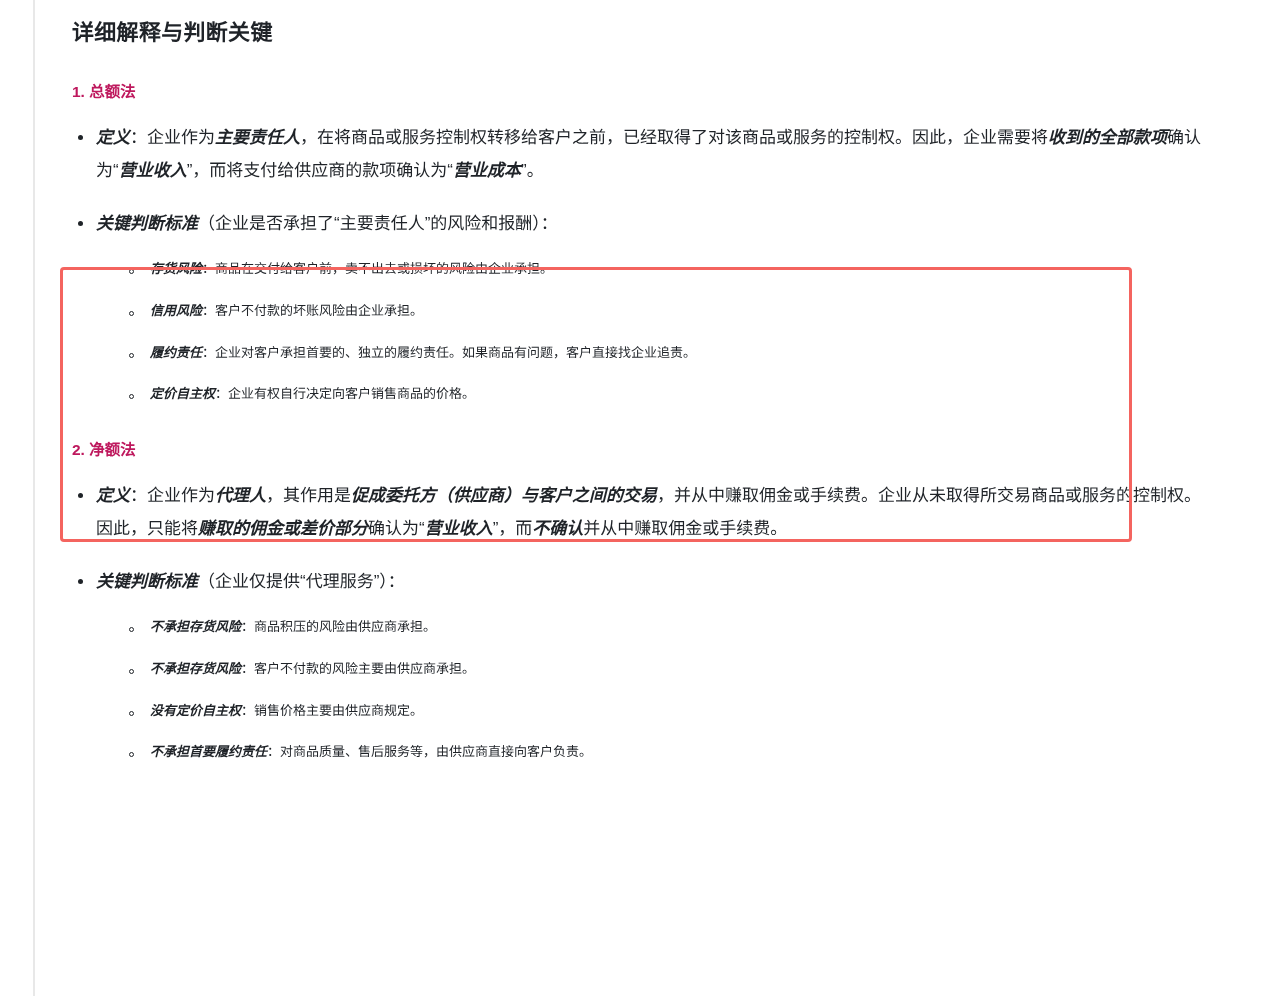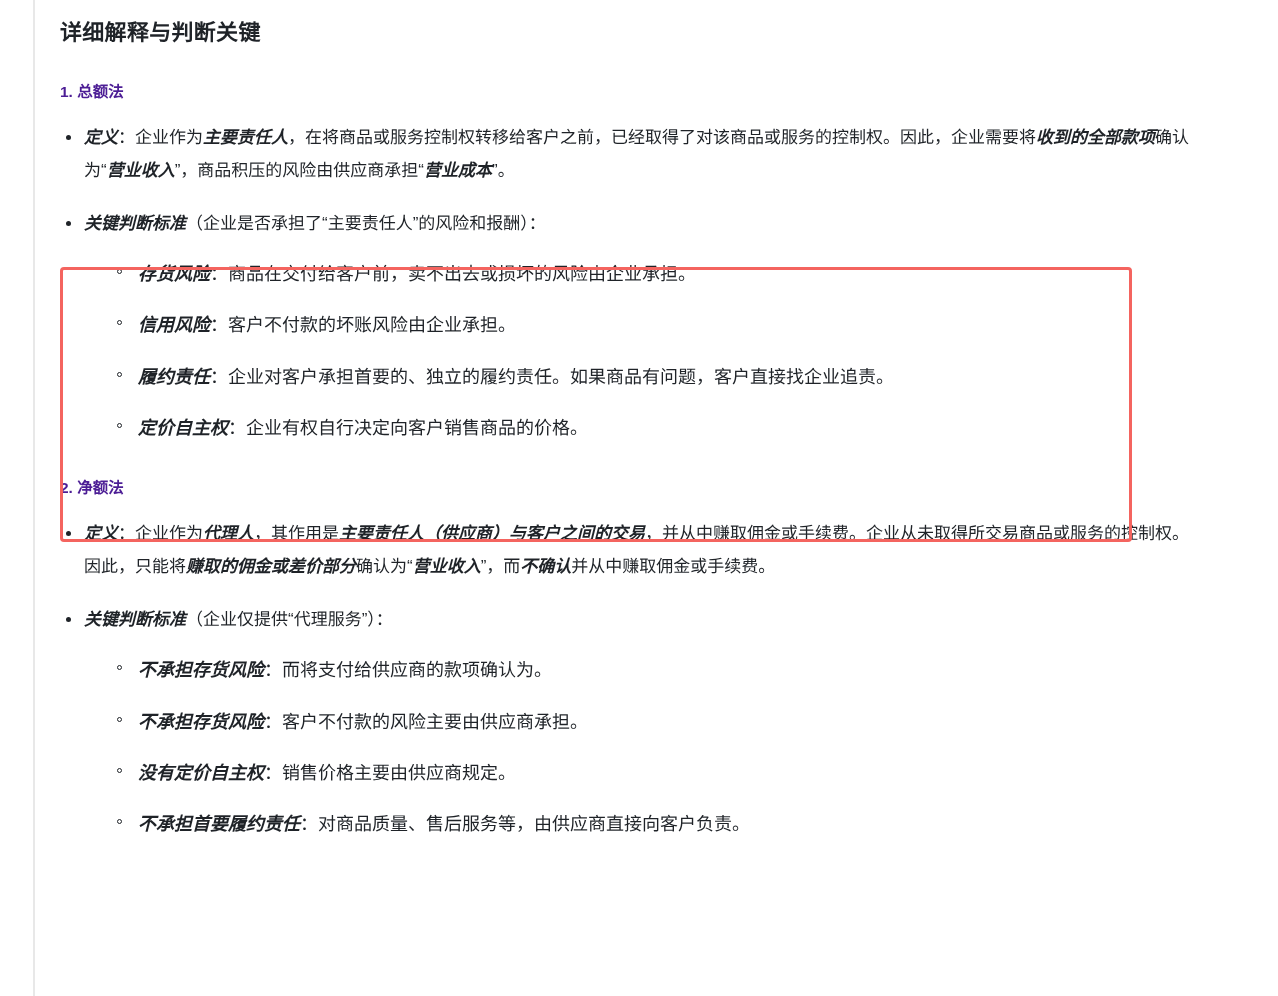--- a/index.html
+++ b/index.html
@@ -23,37 +23,37 @@
   .left-rule {
     position: absolute;
     left: 33px;
     top: 0;
     width: 2px;
     height: 996px;
     background: #e8e8e8;
   }
   .content {
     position: absolute;
-    left: 60px;
+    left: 72px;
     top: 0;
     width: 1140px;
   }
   h1.doc-title {
     font-size: 22px;
     line-height: 1.4;
     font-weight: bold;
     margin: 18px 0 0 0;
     letter-spacing: 0.3px;
     color: #1f2328;
   }
   h2.section-title {
     font-size: 15.5px;
     font-weight: bold;
     margin: 30px 0 0 0;
-    color: #4c1d95;
+    color: #be185d;
   }
   .bullet-list {
     margin: 0;
     padding: 0;
     list-style: none;
   }
   li.bullet {
     position: relative;
     padding-left: 24px;
     margin-top: 20px;
@@ -73,21 +73,21 @@
   }
   ul.sub-list {
     margin: 0;
     padding: 0;
     list-style: none;
   }
   li.sub-bullet {
     position: relative;
     padding-left: 26px;
     margin-top: 17px;
-    font-size: 18px;
+    font-size: 13px;
     line-height: 1.9;
     color: #1f2328;
   }
   li.sub-bullet::before {
     content: "";
     position: absolute;
     left: 5px;
     top: 12px;
     width: 5px;
     height: 5px;
@@ -129,45 +129,45 @@
 <div class="page">
 
   <div class="left-rule"></div>
 
   <div class="content">
     <h1 class="doc-title">详细解释与判断关键</h1>
 
     <h2 class="section-title">1. 总额法</h2>
     <ul class="bullet-list">
       <li class="bullet">
-        <b>定义</b><span>：</span><span><span>企业作为</span><b>主要责任人</b><span>，在将商品或服务控制权转移给客户之前，已经取得了对该商品或服务的控制权。因此，企业需要将</span><b>收到的全部款项</b><span>确认为“</span><b>营业收入</b><span>”，商品积压的风险由供应商承担“</span><b>营业成本</b><span>”。</span></span>
+        <b>定义</b><span>：</span><span><span>企业作为</span><b>主要责任人</b><span>，在将商品或服务控制权转移给客户之前，已经取得了对该商品或服务的控制权。因此，企业需要将</span><b>收到的全部款项</b><span>确认为“</span><b>营业收入</b><span>”，而将支付给供应商的款项确认为“</span><b>营业成本</b><span>”。</span></span>
       </li>
       <li class="bullet">
         <b>关键判断标准</b><span>（企业是否承担了“主要责任人”的风险和报酬）：</span>
         <div class="sub-wrap">
           <ul class="sub-list">
             <li class="sub-bullet"><b>存货风险</b><span>：</span><span>商品在交付给客户前，卖不出去或损坏的风险由企业承担。</span></li>
             <li class="sub-bullet"><b>信用风险</b><span>：</span><span>客户不付款的坏账风险由企业承担。</span></li>
             <li class="sub-bullet"><b>履约责任</b><span>：</span><span>企业对客户承担首要的、独立的履约责任。如果商品有问题，客户直接找企业追责。</span></li>
             <li class="sub-bullet"><b>定价自主权</b><span>：</span><span>企业有权自行决定向客户销售商品的价格。</span></li>
           </ul>
         </div>
       </li>
     </ul>
 
     <h2 class="section-title">2. 净额法</h2>
     <ul class="bullet-list">
       <li class="bullet">
-        <b>定义</b><span>：</span><span><span>企业作为</span><b>代理人</b><span>，其作用是</span><b>主要责任人（供应商）与客户之间的交易</b><span>，并从中赚取佣金或手续费。企业从未取得所交易商品或服务的控制权。因此，只能将</span><b>赚取的佣金或差价部分</b><span>确认为“</span><b>营业收入</b><span>”，而</span><b>不确认</b><span>并从中赚取佣金或手续费。</span></span>
+        <b>定义</b><span>：</span><span><span>企业作为</span><b>代理人</b><span>，其作用是</span><b>促成委托方（供应商）与客户之间的交易</b><span>，并从中赚取佣金或手续费。企业从未取得所交易商品或服务的控制权。因此，只能将</span><b>赚取的佣金或差价部分</b><span>确认为“</span><b>营业收入</b><span>”，而</span><b>不确认</b><span>并从中赚取佣金或手续费。</span></span>
       </li>
       <li class="bullet">
         <b>关键判断标准</b><span>（企业仅提供“代理服务”）：</span>
         <div class="sub-wrap">
           <ul class="sub-list">
-            <li class="sub-bullet"><b>不承担存货风险</b><span>：</span><span>而将支付给供应商的款项确认为。</span></li>
+            <li class="sub-bullet"><b>不承担存货风险</b><span>：</span><span>商品积压的风险由供应商承担。</span></li>
             <li class="sub-bullet"><b>不承担存货风险</b><span>：</span><span>客户不付款的风险主要由供应商承担。</span></li>
             <li class="sub-bullet"><b>没有定价自主权</b><span>：</span><span>销售价格主要由供应商规定。</span></li>
             <li class="sub-bullet"><b>不承担首要履约责任</b><span>：</span><span>对商品质量、售后服务等，由供应商直接向客户负责。</span></li>
           </ul>
         </div>
       </li>
     </ul>
   </div>
 
   <div class="highlight-box" style="border-color: rgb(244, 100, 95);"></div>

